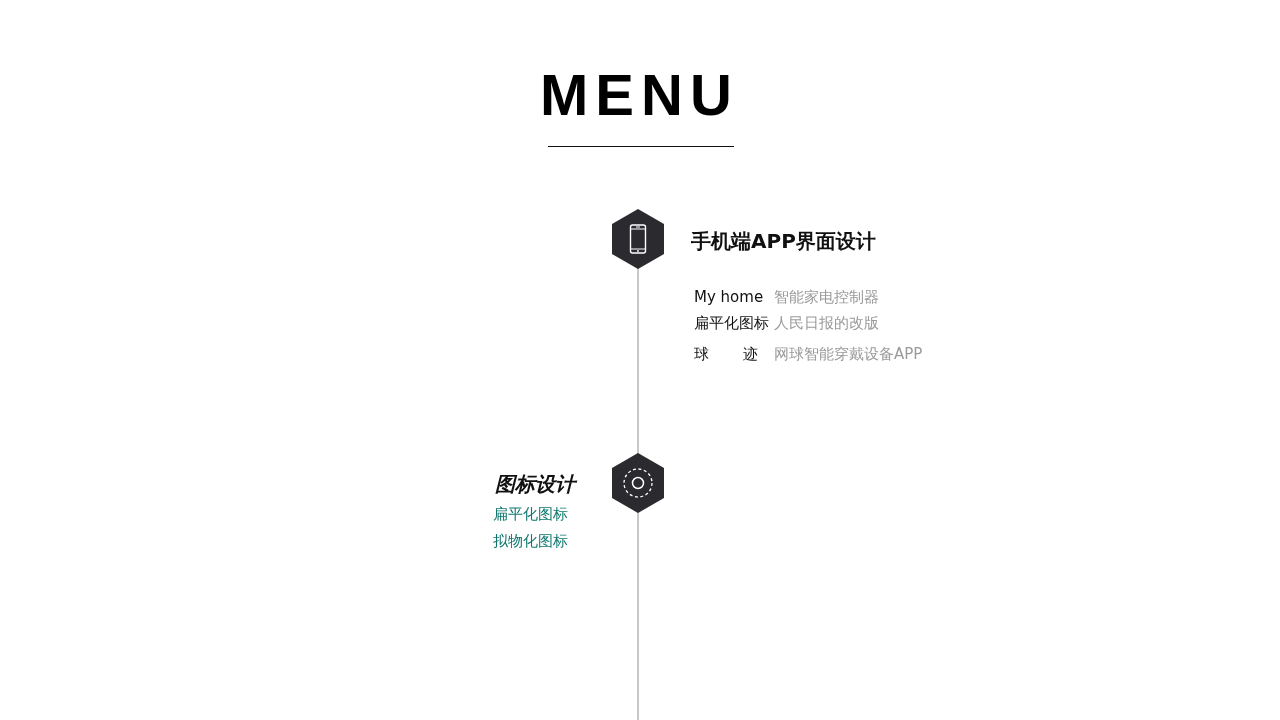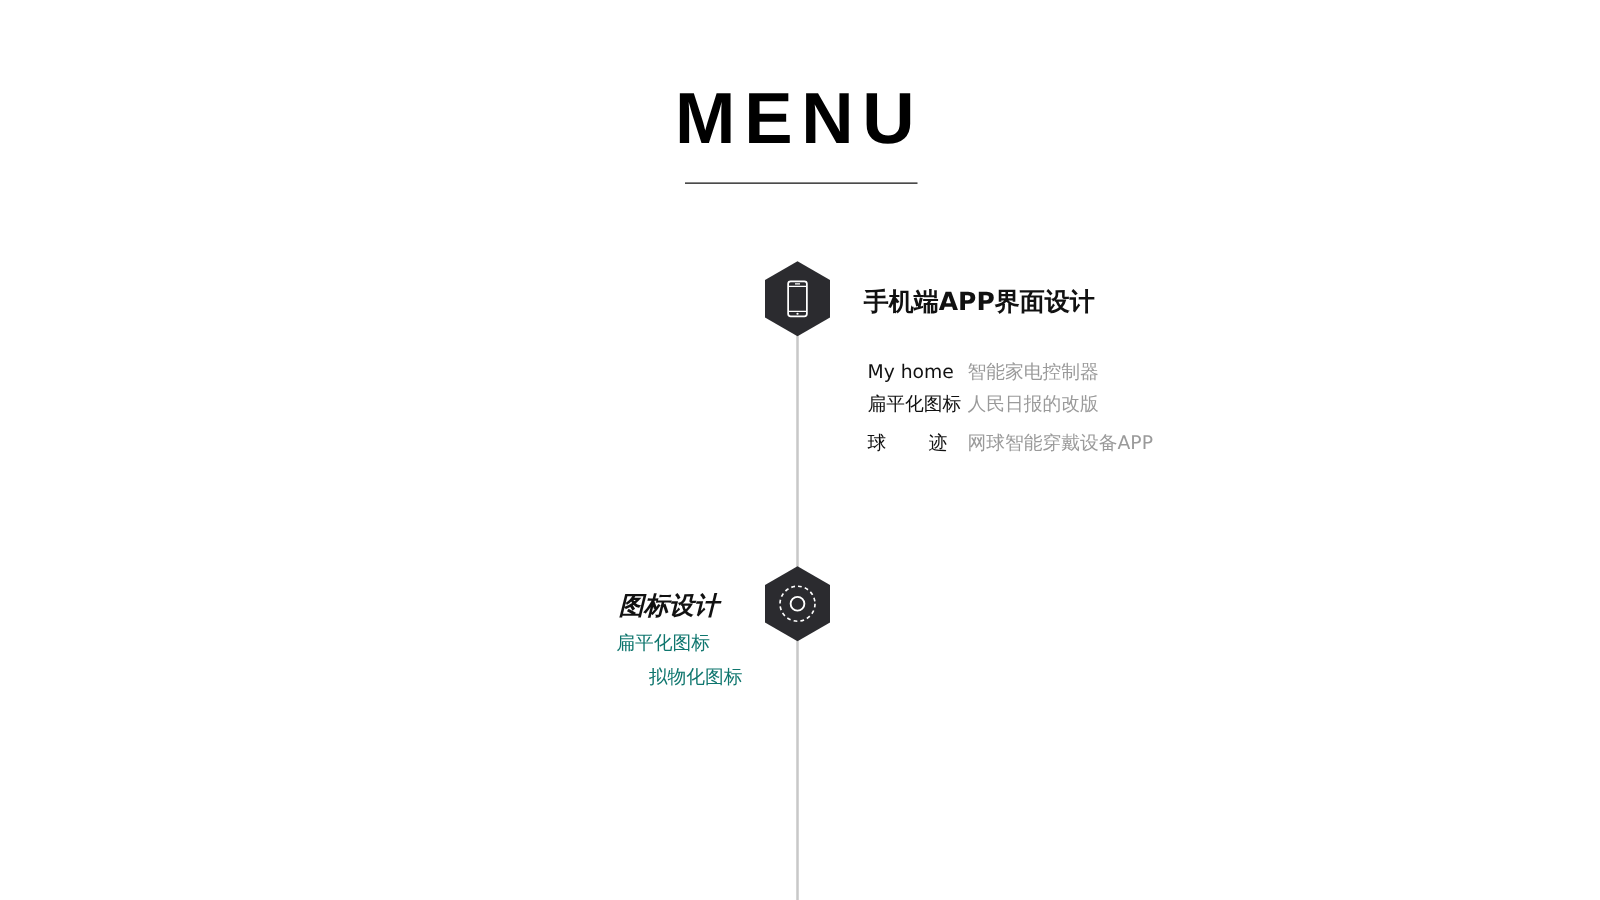--- a/index.html
+++ b/index.html
@@ -76,13 +76,13 @@
   <svg width="54" height="62" viewBox="0 0 54 62">
     <polygon points="27,1 53,16 53,46 27,61 1,46 1,16" fill="#2b2b2f"></polygon>
     <g>
       <circle cx="27" cy="31" r="14" fill="none" stroke="#fff" stroke-width="1.3" stroke-dasharray="3,2.5"></circle>
       <circle cx="27" cy="31" r="5.5" fill="none" stroke="#fff" stroke-width="1.5"></circle>
     </g>
   </svg>
 </div>
 <div class="sec-title" style="left:495px; top:471px;font-style:italic;">图标设计</div>
 <div class="left-item" style="left:493px; top:505px;">扁平化图标</div>
-<div class="left-item" style="left:519px; top:532px;">拟物化图标</div>
+<div class="left-item" style="left:493px; top:532px;">拟物化图标</div>
 
 </body></html>

